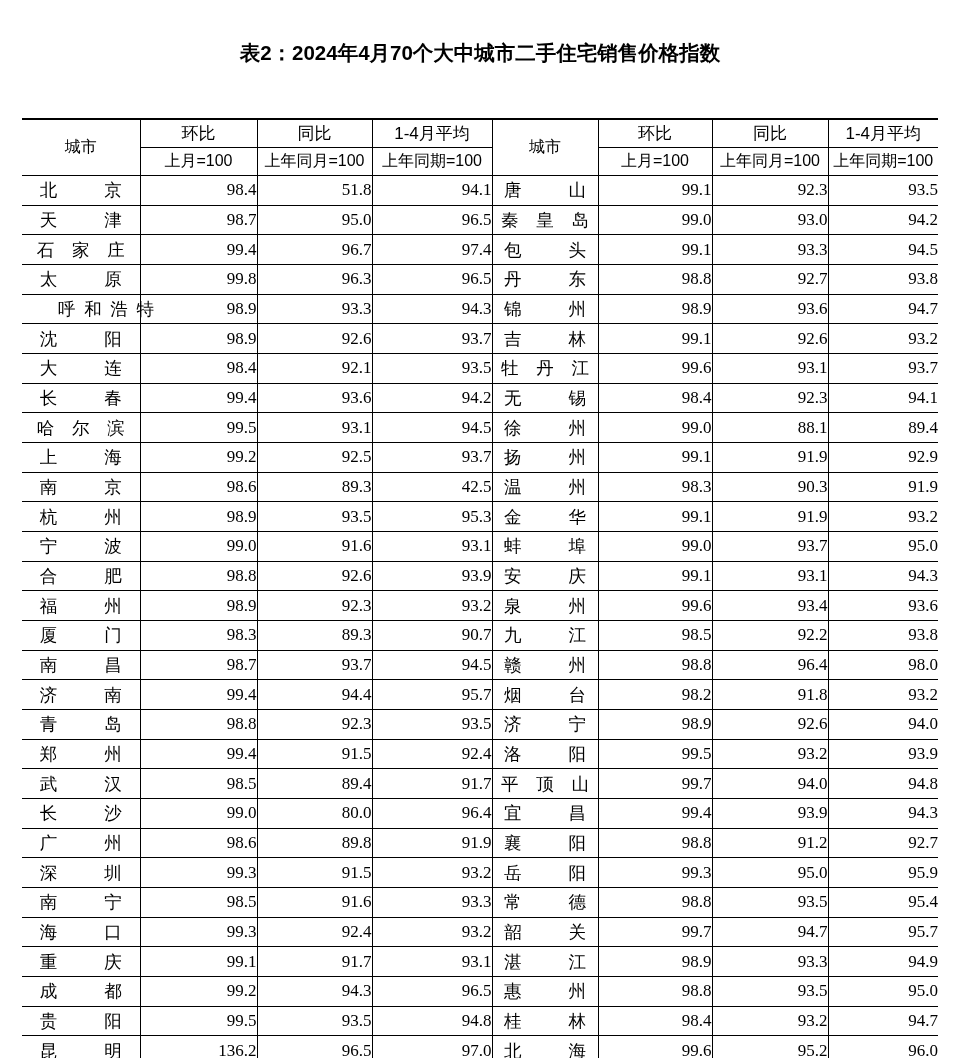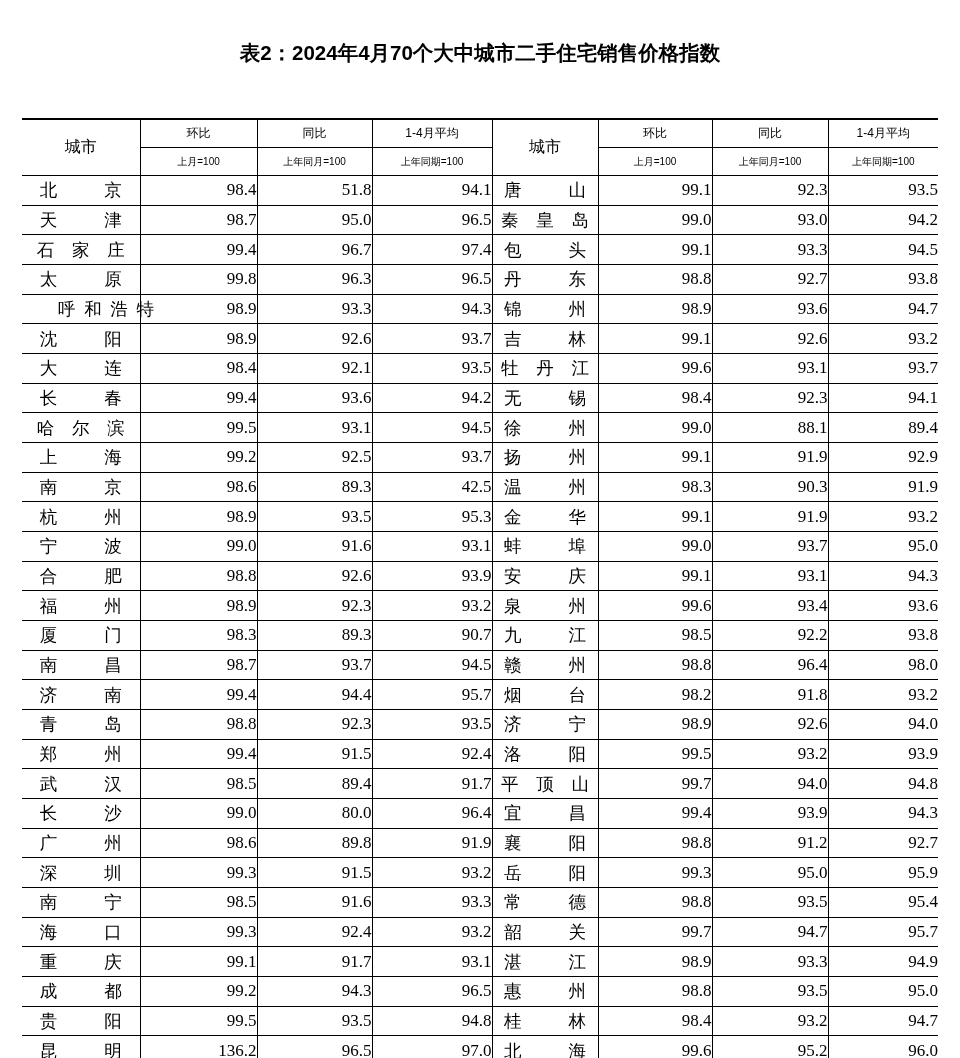--- a/index.html
+++ b/index.html
@@ -75,27 +75,27 @@
   
   th.city-head {
     text-align: center;
     font-size: 16px;
     height: 54px;
     font-family: Liberation Sans, sans-serif;
   }
   th.metric-top {
     text-align: center;
     height: 27px;
-    font-size: 12px;
+    font-size: 17px;
     font-family: "Liberation Sans", "DejaVu Sans", sans-serif;
   }
   th.metric-base {
     text-align: center;
     height: 27px;
-    font-size: 10px;
+    font-size: 16px;
     font-family: "Liberation Sans", "DejaVu Sans", sans-serif;
     white-space: nowrap;
   }
 
   
   td.city {
     height: 28.68px;
     text-align: center;
     font-size: 17.5px;
     font-family: "Liberation Sans", "DejaVu Sans", sans-serif;

